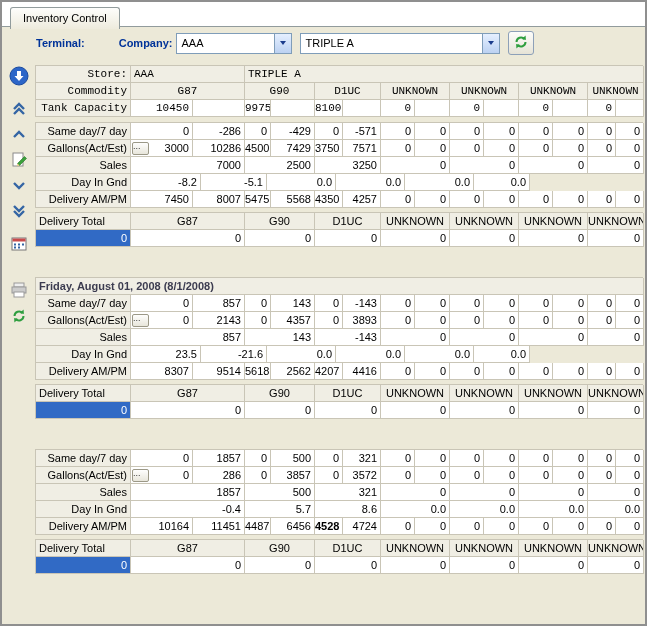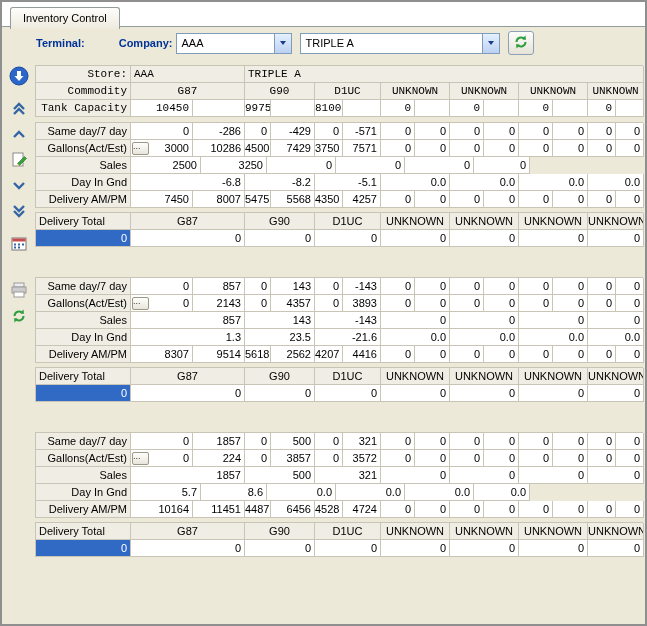--- a/index.html
+++ b/index.html
@@ -301,30 +301,30 @@
                 <div class="c vc right" style="width: 35px;">0</div>
                 <div class="c vc right" style="width: 34px;">0</div>
                 <div class="c vc right" style="width: 35px;">0</div>
                 <div class="c vc right" style="width: 34px;">0</div>
                 <div class="c vc right" style="width: 35px;">0</div>
                 <div class="c vc right" style="width: 28px;">0</div>
                 <div class="c vc right" style="width: 28px;">0</div>
               </div>
               <div class="grow">
                 <div class="c hc right" style="width: 95px;">Sales</div>
+                <div class="c vc right" style="width: 114px;">7000</div>
                 <div class="c vc right" style="width: 70px;">2500</div>
                 <div class="c vc right" style="width: 66px; text-align: right;">3250</div>
                 <div class="c vc right" style="width: 69px;">0</div>
                 <div class="c vc right" style="width: 69px;">0</div>
                 <div class="c vc right" style="width: 69px;">0</div>
                 <div class="c vc right" style="width: 56px;">0</div>
               </div>
               <div class="grow">
                 <div class="c hc right" style="width: 95px;">Day In Gnd</div>
-                <div class="c vc right" style="width: 114px;">-6.8</div>
                 <div class="c vc right" style="width: 70px;">-8.2</div>
                 <div class="c vc right" style="width: 66px;">-5.1</div>
                 <div class="c vc right" style="width: 69px;">0.0</div>
                 <div class="c vc right" style="width: 69px;">0.0</div>
                 <div class="c vc right" style="width: 69px;">0.0</div>
                 <div class="c vc right" style="width: 56px;">0.0</div>
               </div>
               <div class="grow">
                 <div class="c hc right" style="width: 95px;">Delivery AM/PM</div>
                 <div class="c vc right" style="width: 62px;">7450</div>
@@ -361,20 +361,23 @@
                 <div class="c vc right" style="width: 66px;">0</div>
                 <div class="c vc right" style="width: 69px;">0</div>
                 <div class="c vc right" style="width: 69px;">0</div>
                 <div class="c vc right" style="width: 69px;">0</div>
                 <div class="c vc right" style="width: 56px;">0</div>
               </div>
             </div>
           </div>
           <div class="dayblock">
             <div class="tbl" style="width: 608px;">
+              <div class="grow">
+                <div class="c dayhead" style="width: 608px;">Friday, August 01, 2008 (8/1/2008)</div>
+              </div>
               <div class="grow">
                 <div class="c hc right" style="width: 95px;">Same day/7 day</div>
                 <div class="c vc right" style="width: 62px;">0</div>
                 <div class="c vc right" style="width: 52px;">857</div>
                 <div class="c vc right" style="width: 26px;">0</div>
                 <div class="c vc right" style="width: 44px;">143</div>
                 <div class="c vc right" style="width: 28px;">0</div>
                 <div class="c vc right" style="width: 38px;">-143</div>
                 <div class="c vc right" style="width: 34px;">0</div>
                 <div class="c vc right" style="width: 35px;">0</div>
@@ -410,21 +413,20 @@
                 <div class="c vc right" style="width: 114px;">857</div>
                 <div class="c vc right" style="width: 70px;">143</div>
                 <div class="c vc right" style="width: 66px;">-143</div>
                 <div class="c vc right" style="width: 69px;">0</div>
                 <div class="c vc right" style="width: 69px;">0</div>
                 <div class="c vc right" style="width: 69px;">0</div>
                 <div class="c vc right" style="width: 56px;">0</div>
               </div>
               <div class="grow">
                 <div class="c hc right" style="width: 95px;">Day In Gnd</div>
-                <div class="c vc right" style="width: 114px;">1.3</div>
                 <div class="c vc right" style="width: 70px;">23.5</div>
                 <div class="c vc right" style="width: 66px;">-21.6</div>
                 <div class="c vc right" style="width: 69px;">0.0</div>
                 <div class="c vc right" style="width: 69px;">0.0</div>
                 <div class="c vc right" style="width: 69px;">0.0</div>
                 <div class="c vc right" style="width: 56px;">0.0</div>
               </div>
               <div class="grow">
                 <div class="c hc right" style="width: 95px;">Delivery AM/PM</div>
                 <div class="c vc right" style="width: 62px;">8307</div>
@@ -484,21 +486,21 @@
                 <div class="c vc right" style="width: 35px;">0</div>
                 <div class="c vc right" style="width: 28px;">0</div>
                 <div class="c vc right" style="width: 28px;">0</div>
               </div>
               <div class="grow">
                 <div class="c hc right" style="width: 95px;">Gallons(Act/Est)</div>
                 <div class="c vc gall" style="width: 62px;">
                   <div class="dots">...</div>
                   <div class="gv">0</div>
                 </div>
-                <div class="c vc right" style="width: 52px;">224</div>
+                <div class="c vc right" style="width: 52px;">286</div>
                 <div class="c vc right" style="width: 26px;">0</div>
                 <div class="c vc right" style="width: 44px;">3857</div>
                 <div class="c vc right" style="width: 28px;">0</div>
                 <div class="c vc right" style="width: 38px;">3572</div>
                 <div class="c vc right" style="width: 34px;">0</div>
                 <div class="c vc right" style="width: 35px;">0</div>
                 <div class="c vc right" style="width: 34px;">0</div>
                 <div class="c vc right" style="width: 35px;">0</div>
                 <div class="c vc right" style="width: 34px;">0</div>
                 <div class="c vc right" style="width: 35px;">0</div>
@@ -510,34 +512,35 @@
                 <div class="c vc right" style="width: 114px;">1857</div>
                 <div class="c vc right" style="width: 70px;">500</div>
                 <div class="c vc right" style="width: 66px;">321</div>
                 <div class="c vc right" style="width: 69px;">0</div>
                 <div class="c vc right" style="width: 69px;">0</div>
                 <div class="c vc right" style="width: 69px;">0</div>
                 <div class="c vc right" style="width: 56px;">0</div>
               </div>
               <div class="grow">
                 <div class="c hc right" style="width: 95px;">Day In Gnd</div>
+                <div class="c vc right" style="width: 114px;">-0.4</div>
                 <div class="c vc right" style="width: 70px;">5.7</div>
                 <div class="c vc right" style="width: 66px;">8.6</div>
                 <div class="c vc right" style="width: 69px;">0.0</div>
                 <div class="c vc right" style="width: 69px;">0.0</div>
                 <div class="c vc right" style="width: 69px;">0.0</div>
                 <div class="c vc right" style="width: 56px;">0.0</div>
               </div>
               <div class="grow">
                 <div class="c hc right" style="width: 95px;">Delivery AM/PM</div>
                 <div class="c vc right" style="width: 62px;">10164</div>
                 <div class="c vc right" style="width: 52px;">11451</div>
                 <div class="c vc right" style="width: 26px;">4487</div>
                 <div class="c vc right" style="width: 44px;">6456</div>
-                <div class="c vc right" style="width: 28px;">4528</div>
+                <div class="c vc right" style="width: 28px; font-weight: bold;">4528</div>
                 <div class="c vc right" style="width: 38px;">4724</div>
                 <div class="c vc right" style="width: 34px;">0</div>
                 <div class="c vc right" style="width: 35px;">0</div>
                 <div class="c vc right" style="width: 34px;">0</div>
                 <div class="c vc right" style="width: 35px;">0</div>
                 <div class="c vc right" style="width: 34px;">0</div>
                 <div class="c vc right" style="width: 35px;">0</div>
                 <div class="c vc right" style="width: 28px;">0</div>
                 <div class="c vc right" style="width: 28px;">0</div>
               </div>

